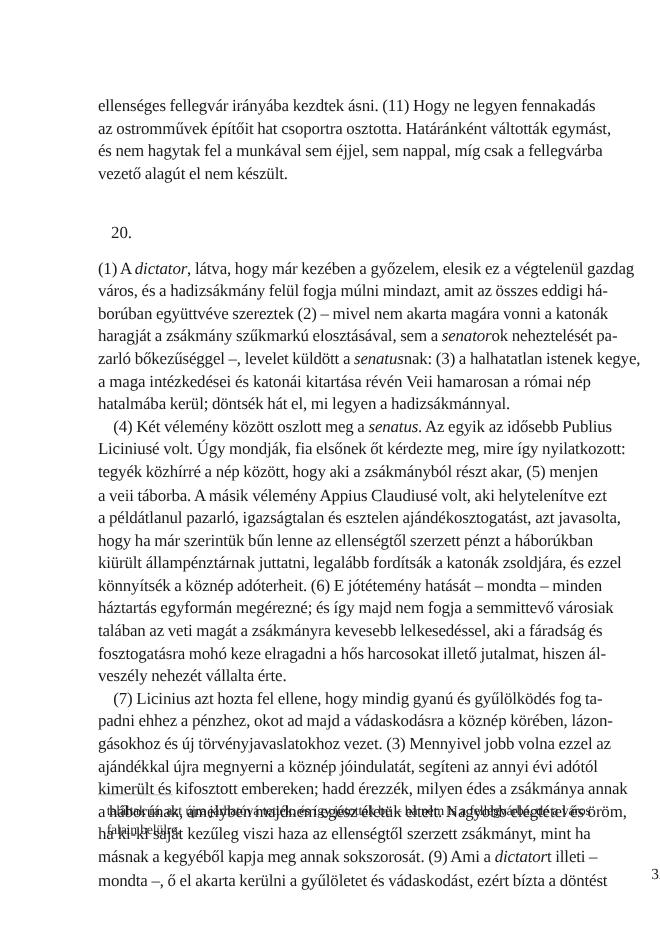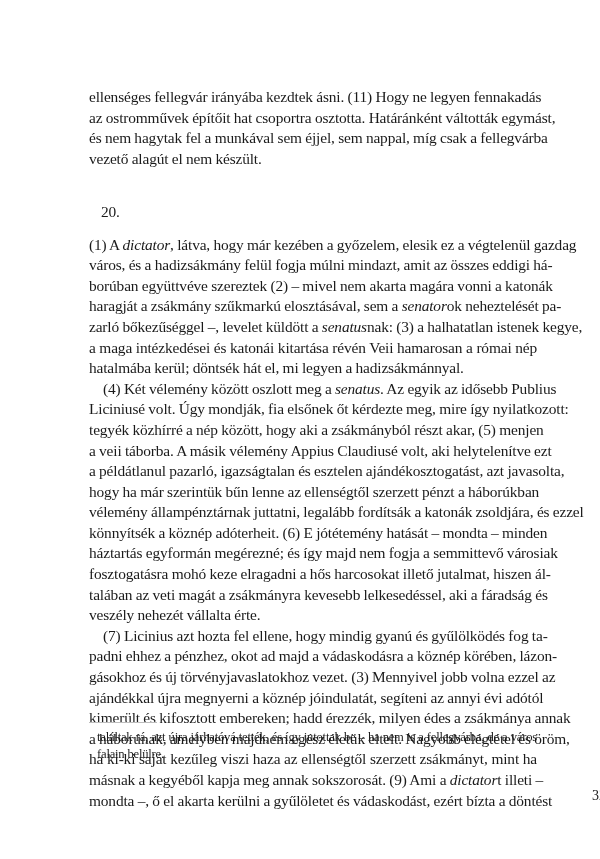--- a/index.html
+++ b/index.html
@@ -106,25 +106,25 @@
         <span class="line"><span>a maga intézkedései és katonái kitartása révén Veii hamarosan a római nép</span></span>
         <span class="line last"><span>hatalmába kerül; döntsék hát el, mi legyen a hadizsákmánnyal.</span></span>
       </div>
     <div id="p2">
         <span class="line indent"><span>(4) Két vélemény között oszlott meg a </span><i>senatus</i><span>. Az egyik az idősebb Publius</span></span>
         <span class="line"><span>Liciniusé volt. Úgy mondják, fia elsőnek őt kérdezte meg, mire így nyilatkozott:</span></span>
         <span class="line"><span>tegyék közhírré a nép között, hogy aki a zsákmányból részt akar, (5) menjen</span></span>
         <span class="line"><span>a veii táborba. A másik vélemény Appius Claudiusé volt, aki helytelenítve ezt</span></span>
         <span class="line"><span>a példátlanul pazarló, igazságtalan és esztelen ajándékosztogatást, azt javasolta,</span></span>
         <span class="line"><span>hogy ha már szerintük bűn lenne az ellenségtől szerzett pénzt a háborúkban</span></span>
-        <span class="line"><span>vélemény állampénztárnak juttatni, legalább fordítsák a katonák zsoldjára, és ezzel</span></span>
+        <span class="line"><span>kiürült állampénztárnak juttatni, legalább fordítsák a katonák zsoldjára, és ezzel</span></span>
         <span class="line"><span>könnyítsék a köznép adóterheit. (6) E jótétemény hatását – mondta – minden</span></span>
         <span class="line"><span>háztartás egyformán megérezné; és így majd nem fogja a semmittevő városiak</span></span>
+        <span class="line"><span>talában az veti magát a zsákmányra kevesebb lelkesedéssel, aki a fáradság és</span></span>
         <span class="line"><span>fosztogatásra mohó keze elragadni a hős harcosokat illető jutalmat, hiszen ál-</span></span>
-        <span class="line"><span>talában az veti magát a zsákmányra kevesebb lelkesedéssel, aki a fáradság és</span></span>
         <span class="line last"><span>veszély nehezét vállalta érte.</span></span>
       </div>
     <div id="p3">
         <span class="line indent"><span>(7) Licinius azt hozta fel ellene, hogy mindig gyanú és gyűlölködés fog ta-</span></span>
         <span class="line"><span>padni ehhez a pénzhez, okot ad majd a vádaskodásra a köznép körében, lázon-</span></span>
         <span class="line"><span>gásokhoz és új törvényjavaslatokhoz vezet. (3) Mennyivel jobb volna ezzel az</span></span>
         <span class="line"><span>ajándékkal újra megnyerni a köznép jóindulatát, segíteni az annyi évi adótól</span></span>
         <span class="line"><span>kimerült és kifosztott embereken; hadd érezzék, milyen édes a zsákmánya annak</span></span>
         <span class="line"><span>a háborúnak, amelyben majdnem egész életük eltelt. Nagyobb elégtétel és öröm,</span></span>
         <span class="line"><span>ha ki-ki saját kezűleg viszi haza az ellenségtől szerzett zsákmányt, mint ha</span></span>

